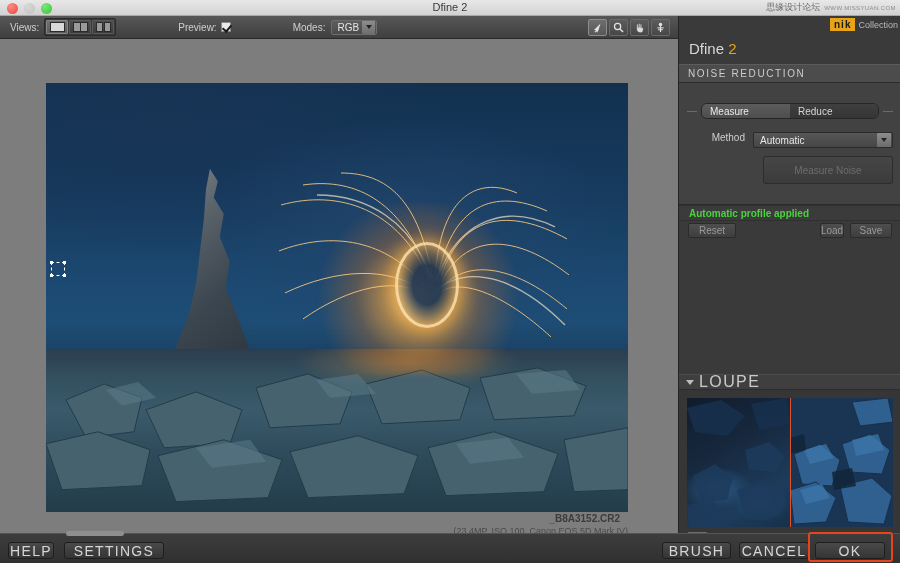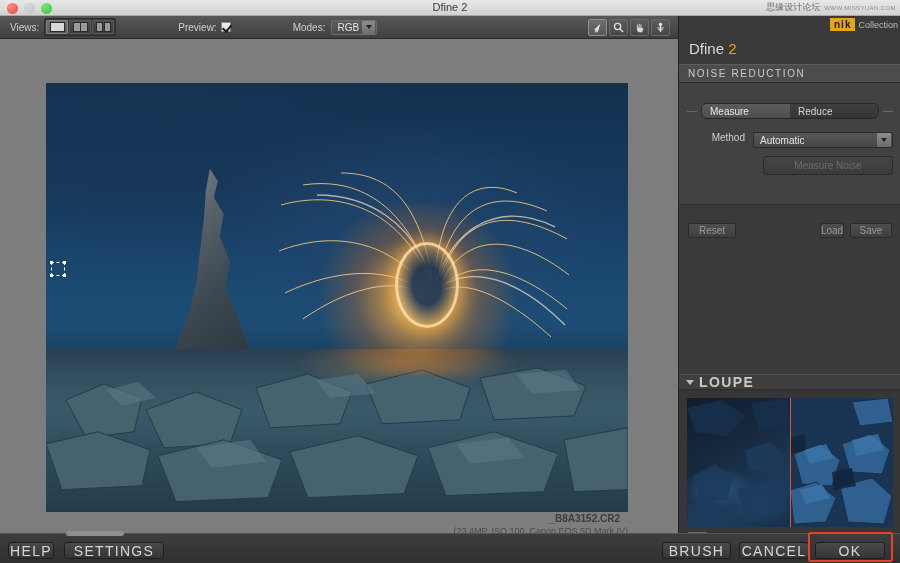--- a/index.html
+++ b/index.html
@@ -207,21 +207,21 @@
     background: linear-gradient(to bottom,#575757,#464646);
     border:1px solid #2a2a2a; border-radius:2px; padding-left:6px;
     font-size:10px; color:#e6e6e6;
   }
   .m-arrow {
     width:14px;height:14px;margin-right:1px;border-radius:1px;
     background: linear-gradient(to bottom,#8c8c8c,#6c6c6c);
     display:flex;align-items:center;justify-content:center;
   }
   .measure-btn {
-    position:absolute; left:84px; top:73px; width:130px; height:19px;
+    position:absolute; left:84px; top:73px; width:130px; height:28px;
     background: linear-gradient(to bottom,#464646,#3b3b3b);
     border:1px solid #2c2c2c; border-radius:3px;
     display:flex; align-items:center; justify-content:center;
     font-size:10px; color:#6c6c6c;
   }
   .status-strip {
     position:absolute; left:0; top:189px; width:222px; height:16px;
     background:#3b3b3b; border-top:1px solid #303030; border-bottom:1px solid #303030;
     display:flex; align-items:center; padding-left:10px;
   }
@@ -244,21 +244,21 @@
     background:#3a3a3a;
   }
 
   
   .loupe-header {
     position:absolute; left:0; top:358px; width:222px; height:16px;
     background:#3f3f3f; border-top:1px solid #4d4d4d; border-bottom:1px solid #2c2c2c;
     display:flex; align-items:center; padding-left:7px; gap:5px;
   }
   .tri { width:0;height:0;border-left:4px solid transparent;border-right:4px solid transparent;border-top:5px solid #bdbdbd; }
-  .loupe-title { font-size:14px; letter-spacing:1.4px; color:#c9c9c9;font-weight:bold; }
+  .loupe-title { font-size:16px; letter-spacing:1.4px; color:#c9c9c9; }
   .loupe-body {
     position:absolute; left:0; top:374px; width:222px; height:156px;
     background:#363636;
   }
   .loupe-view {
     position:absolute; left:8px; top:8px; width:206px; height:129px;
     overflow:hidden; display:flex;
   }
   .lv-half { width:50%; height:100%; position:relative; }
   .lv-left {
@@ -505,20 +505,23 @@
               <i class="caret-d"></i>
             </span>
         </div>
       </div>
 
       <div class="measure-btn">
         <span>Measure Noise</span>
       </div>
     </div>
 
+    <div class="status-strip">
+      <span class="status-text">Automatic profile applied</span>
+    </div>
 
     <div class="btnrow">
       <div class="sbtn reset">
         <span>Reset</span>
       </div>
       <div class="sbtn load">
         <span>Load</span>
       </div>
       <div class="sbtn save">
         <span>Save</span>

